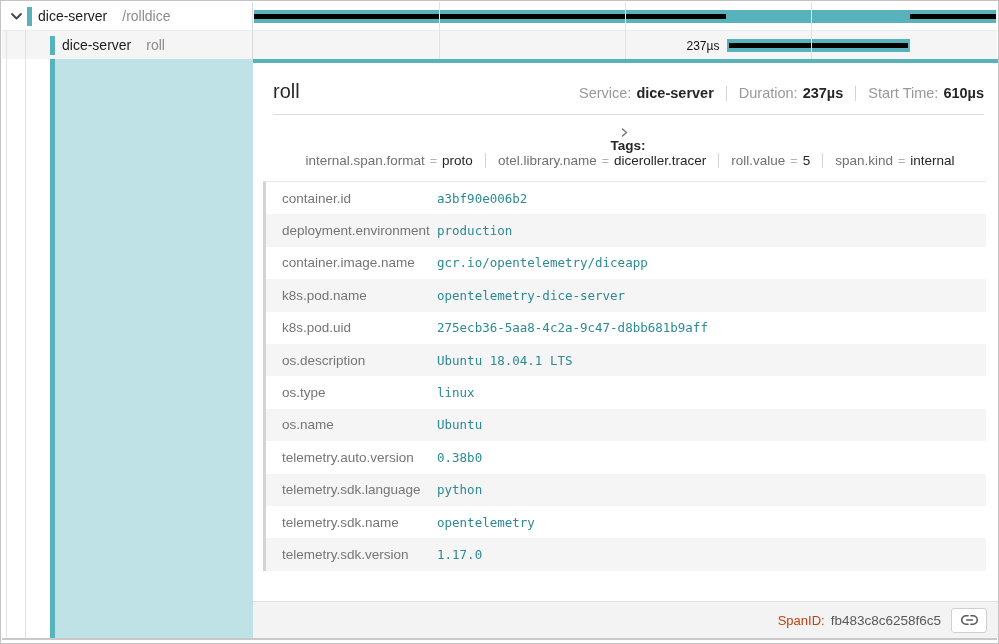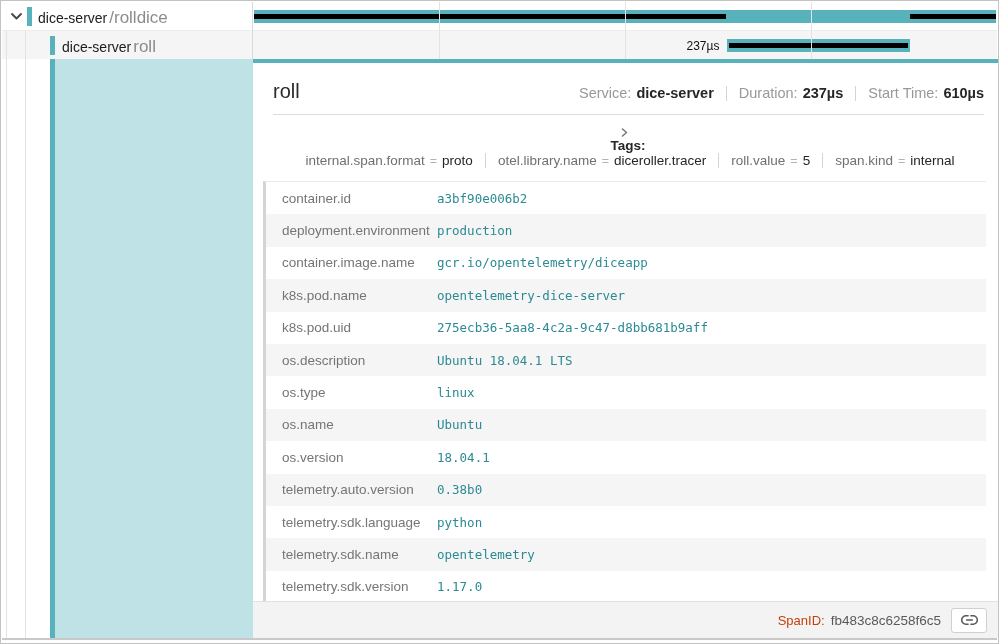--- a/index.html
+++ b/index.html
@@ -8,21 +8,21 @@
     position:relative; width:999px; height:644px;
     background:#fff; border:1px solid #c3c3c3; overflow:hidden;
     font-family:"Liberation Sans", sans-serif; color:#262626;
   }
   
   .span-row { position:absolute; left:1px; right:1px; height:29px; }
   .row1 { top:1px; background:#fff; border-bottom:1px solid #ececec; }
   .row2 { top:30px; background:#f5f5f5; }
   .names { position:absolute; left:0; top:0; width:251px; height:100%; }
   .svc-name { position:absolute; top:6px; font-size:14px; font-weight:500; color:#1c1c1c; }
-  .op-name  { font-size:17px; color:#8c8c8c; font-weight:400; margin-left:2px; }
+  .op-name  { font-size:14px; color:#8c8c8c; font-weight:400; margin-left:15px; }
   .row1 .svc-name { left:36px; }
   .row2 .svc-name { left:60px; }
   .color-chip { position:absolute; top:5px; width:5px; height:19px; background:#58b2bc; }
   .row1 .color-chip { left:25px; }
   .row2 .color-chip { left:48px; }
   .tree-toggle { position:absolute; left:8px; top:10px; width:13px; height:9px; cursor:pointer; }
   .guide { position:absolute; top:0; bottom:0; width:1px; background:#e2e2e2; }
   .g1 { left:4px; } .g2 { left:23px; }
 
   .names-divider { position:absolute; left:251px; top:1px; width:1px; height:57px; background:#d9d9d9; }
@@ -223,24 +223,20 @@
         </div>
       <div class="kv-row">
           <span class="kv-key">os.type</span>
           <span class="kv-val">linux</span>
         </div>
       <div class="kv-row">
           <span class="kv-key">os.name</span>
           <span class="kv-val">Ubuntu</span>
         </div>
       <div class="kv-row">
-          <span class="kv-key">os.version</span>
-          <span class="kv-val">18.04.1</span>
-        </div>
-      <div class="kv-row">
           <span class="kv-key">telemetry.auto.version</span>
           <span class="kv-val">0.38b0</span>
         </div>
       <div class="kv-row">
           <span class="kv-key">telemetry.sdk.language</span>
           <span class="kv-val">python</span>
         </div>
       <div class="kv-row">
           <span class="kv-key">telemetry.sdk.name</span>
           <span class="kv-val">opentelemetry</span>

